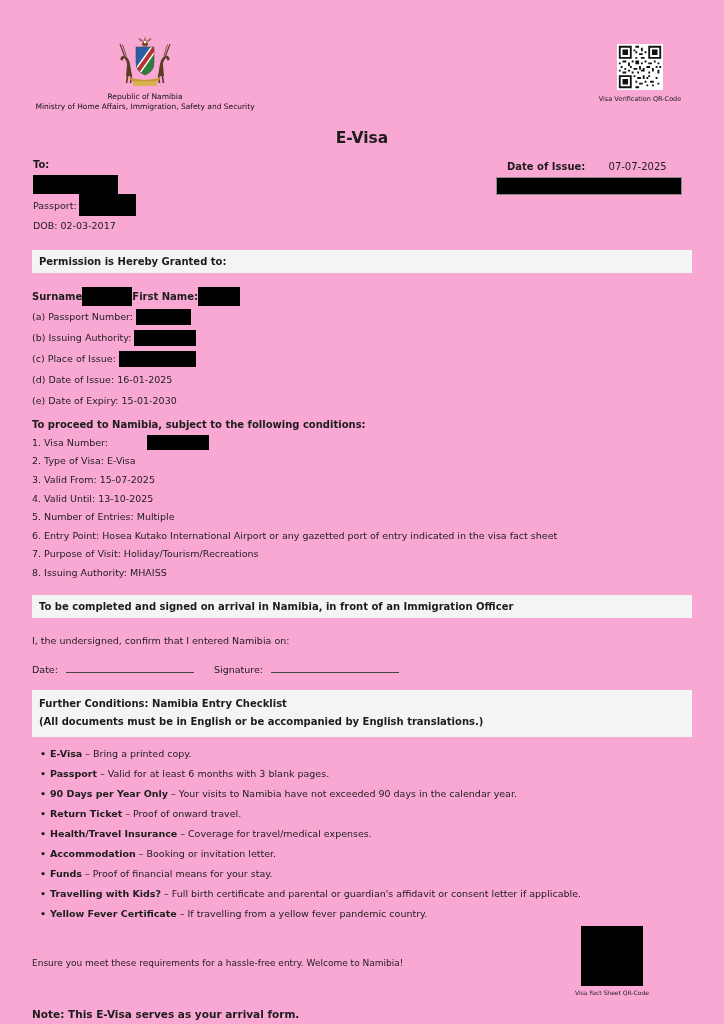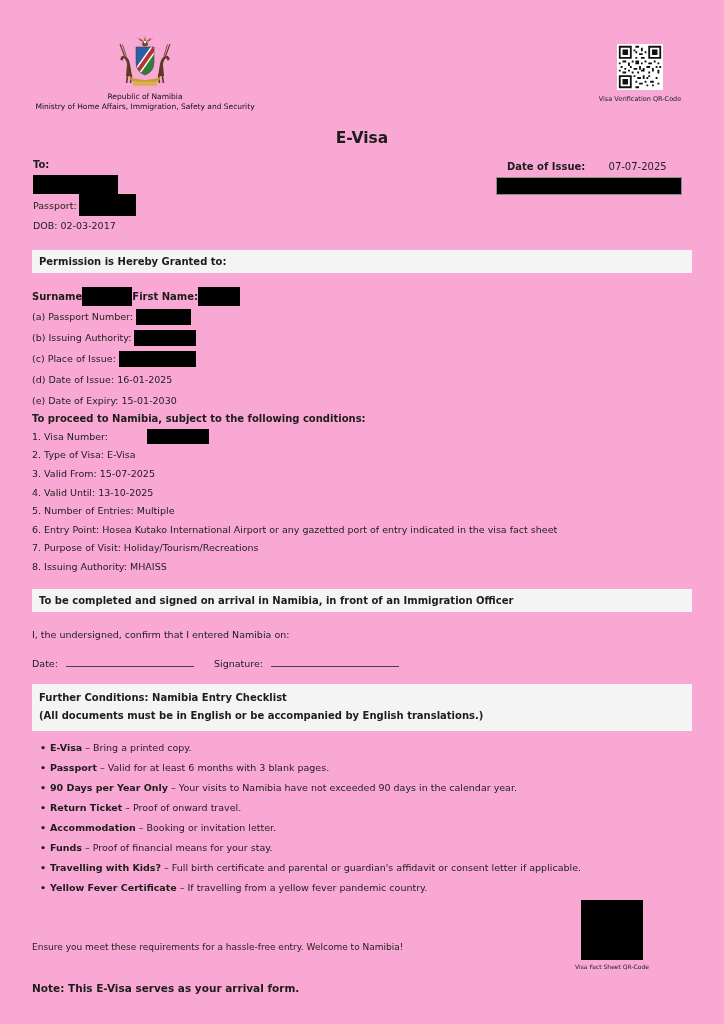--- a/index.html
+++ b/index.html
@@ -36,36 +36,36 @@
   .band { background:#f4f4f4; padding:6px 7px; font-weight:bold; font-size:10px; }
   .band-multi { padding:5px 7px; }
   .band-multi div { line-height:18.5px; }
   .surname-row { margin-top:13px; display:flex; align-items:center; height:20px;
     font-size:10px; font-weight:bold; }
   .surname-box { width:50px; height:19px; }
   .firstname-box { width:42px; height:19px; }
   .perm-field { display:flex; align-items:center; height:21px; }
   .perm-box { height:16px; margin-left:3px; }
   .w55 { width:55px; } .w62 { width:62px; } .w77 { width:77px; }
-  .sect-title { font-weight:bold; font-size:10px; line-height:16px; }
+  .sect-title { font-weight:bold; font-size:10px; margin-top:6px; line-height:16px; }
   .cond-line { display:flex; align-items:center; height:18.6px;gap:35px; }
   .visa-box { width:62px; height:15px; margin-left:4px; }
   .band2 { margin-top:13px; }
   .statement { margin-top:16px; line-height:14px; }
   .sigrow { margin-top:15px; height:16px; }
   .sigline { display:inline-block; width:128px; height:9px; border-bottom:1px solid #444; margin-left:5px; }
   .sig-label2 { margin-left:17px; }
   .band3 { margin-top:11px; }
   .checklist { list-style:none; margin:7px 0 0 0; padding:0; }
   .checklist li { position:relative; line-height:20px; padding-left:18px; }
   .checklist li::before { content:"\2022"; position:absolute; left:8px; font-weight:bold; }
   .term { font-weight:bold; }
   .desc { margin-left:3px; }
   .footer-row { display:flex; justify-content:space-between; align-items:flex-start; margin-top:2px; }
-  .ensure { font-size:9px; margin-top:42px;text-align:center; }
+  .ensure { font-size:9px; margin-top:32px;text-align:center; }
   .qr-bottom { margin-right:30px; width:100px; text-align:center; }
   .qr-bottom-box { display:block; width:62px; height:60px; background:#000; margin:0 auto; }
   .qr-bottom-caption { font-size:6px; margin-top:3px; color:#222; }
   .note { font-weight:bold; font-size:10.5px; margin-top:12px; }
 </style>
 </head>
 <body>
 
 <div class="page">
 
@@ -198,20 +198,21 @@
 
     <div class="band band-multi band3">
       <div>Further Conditions: Namibia Entry Checklist</div>
       <div>(All documents must be in English or be accompanied by English translations.)</div>
     </div>
     <ul class="checklist">
       <li><span class="term">E-Visa</span><span class="desc">– Bring a printed copy.</span></li>
       <li><span class="term">Passport</span><span class="desc">– Valid for at least 6 months with 3 blank pages.</span></li>
       <li><span class="term">90 Days per Year Only</span><span class="desc">– Your visits to Namibia have not exceeded 90 days in the calendar year.</span></li>
       <li><span class="term">Return Ticket</span><span class="desc">– Proof of onward travel.</span></li>
+      <li><span class="term">Health/Travel Insurance</span><span class="desc">– Coverage for travel/medical expenses.</span></li>
       <li><span class="term">Accommodation</span><span class="desc">– Booking or invitation letter.</span></li>
       <li><span class="term">Funds</span><span class="desc">– Proof of financial means for your stay.</span></li>
       <li><span class="term">Travelling with Kids?</span><span class="desc">– Full birth certificate and parental or guardian's affidavit or consent letter if applicable.</span></li>
       <li><span class="term">Yellow Fever Certificate</span><span class="desc">– If travelling from a yellow fever pandemic country.</span></li>
     </ul>
 
     <div class="footer-row">
       <div class="ensure">Ensure you meet these requirements for a hassle-free entry. Welcome to Namibia!</div>
       <div class="qr-bottom">
         <span class="qr-bottom-box"></span>

